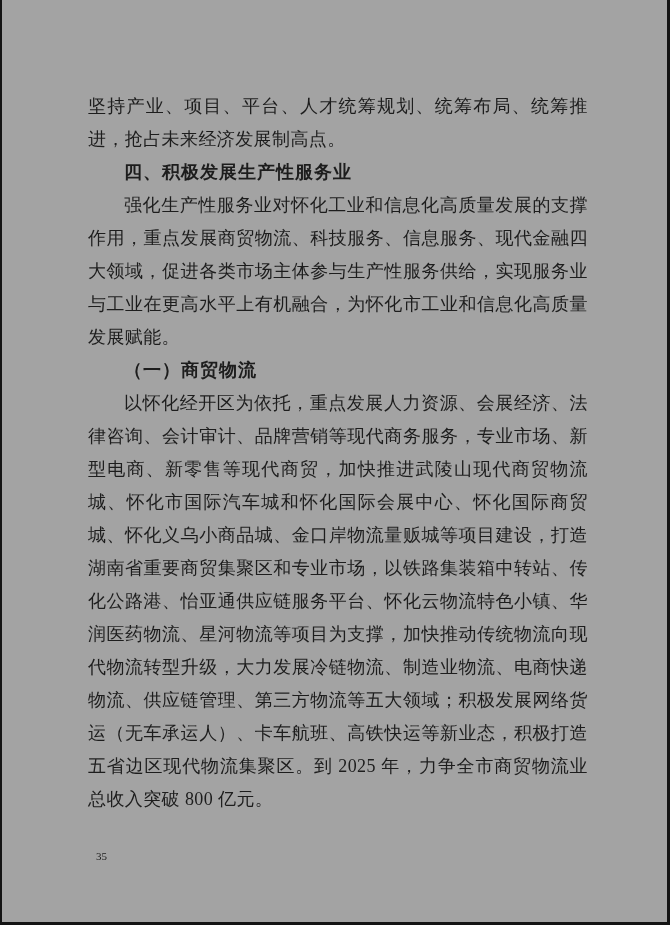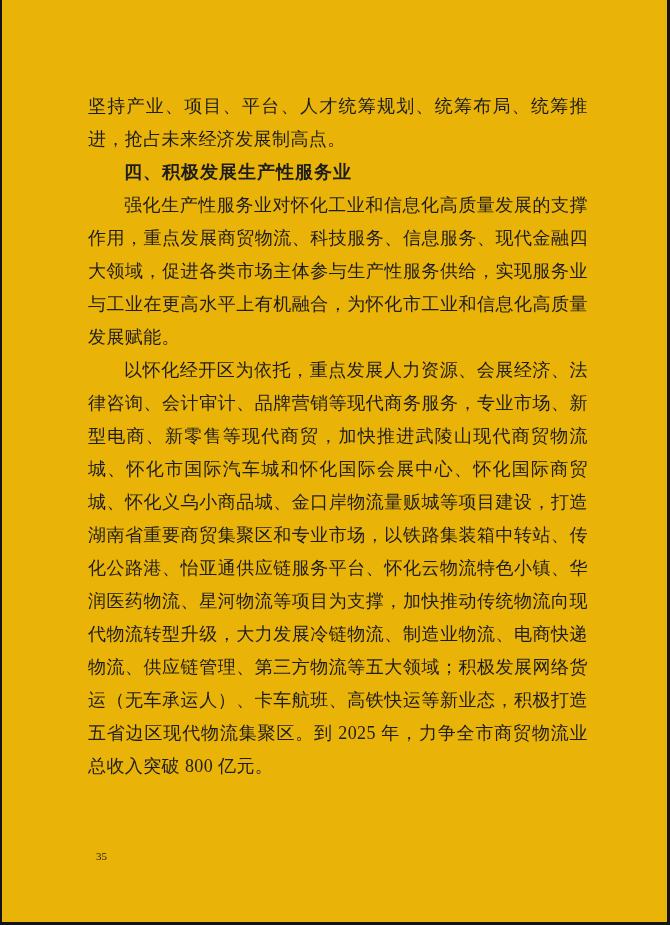--- a/index.html
+++ b/index.html
@@ -5,21 +5,21 @@
   html, body {
     margin: 0;
     padding: 0;
     background: #ffffff;
   }
   .page {
     position: relative;
     width: 670px;
     height: 925px;
     box-sizing: border-box;
-    background: #eab308;
+    background: #a3a3a3;
     border-left: 2px solid #141414;
     border-right: 3px solid #141414;
     border-bottom: 3px solid #141414;
     overflow: hidden;
     font-family: "Liberation Serif", "DejaVu Serif", serif;
     color: #1d1d1d;
   }
   .content {
     position: absolute;
     top: 90px;
@@ -53,16 +53,17 @@
   }
 </style>
 </head>
 <body>
 
 <div class="page">
   <div class="content">
     <p class="body no-indent">坚持产业、项目、平台、人才统筹规划、统筹布局、统筹推进，抢占未来经济发展制高点。</p>
     <p class="heading">四、积极发展生产性服务业</p>
     <p class="body indent">强化生产性服务业对怀化工业和信息化高质量发展的支撑作用，重点发展商贸物流、科技服务、信息服务、现代金融四大领域，促进各类市场主体参与生产性服务供给，实现服务业与工业在更高水平上有机融合，为怀化市工业和信息化高质量发展赋能。</p>
+    <p class="heading">（一）商贸物流</p>
     <p class="body indent">以怀化经开区为依托，重点发展人力资源、会展经济、法律咨询、会计审计、品牌营销等现代商务服务，专业市场、新型电商、新零售等现代商贸，加快推进武陵山现代商贸物流城、怀化市国际汽车城和怀化国际会展中心、怀化国际商贸城、怀化义乌小商品城、金口岸物流量贩城等项目建设，打造湖南省重要商贸集聚区和专业市场，以铁路集装箱中转站、传化公路港、怡亚通供应链服务平台、怀化云物流特色小镇、华润医药物流、星河物流等项目为支撑，加快推动传统物流向现代物流转型升级，大力发展冷链物流、制造业物流、电商快递物流、供应链管理、第三方物流等五大领域；积极发展网络货运（无车承运人）、卡车航班、高铁快运等新业态，积极打造五省边区现代物流集聚区。到 2025 年，力争全市商贸物流业总收入突破 800 亿元。</p>
   </div>
   <div class="page-number">35</div>
 </div>
 
 </body></html>

